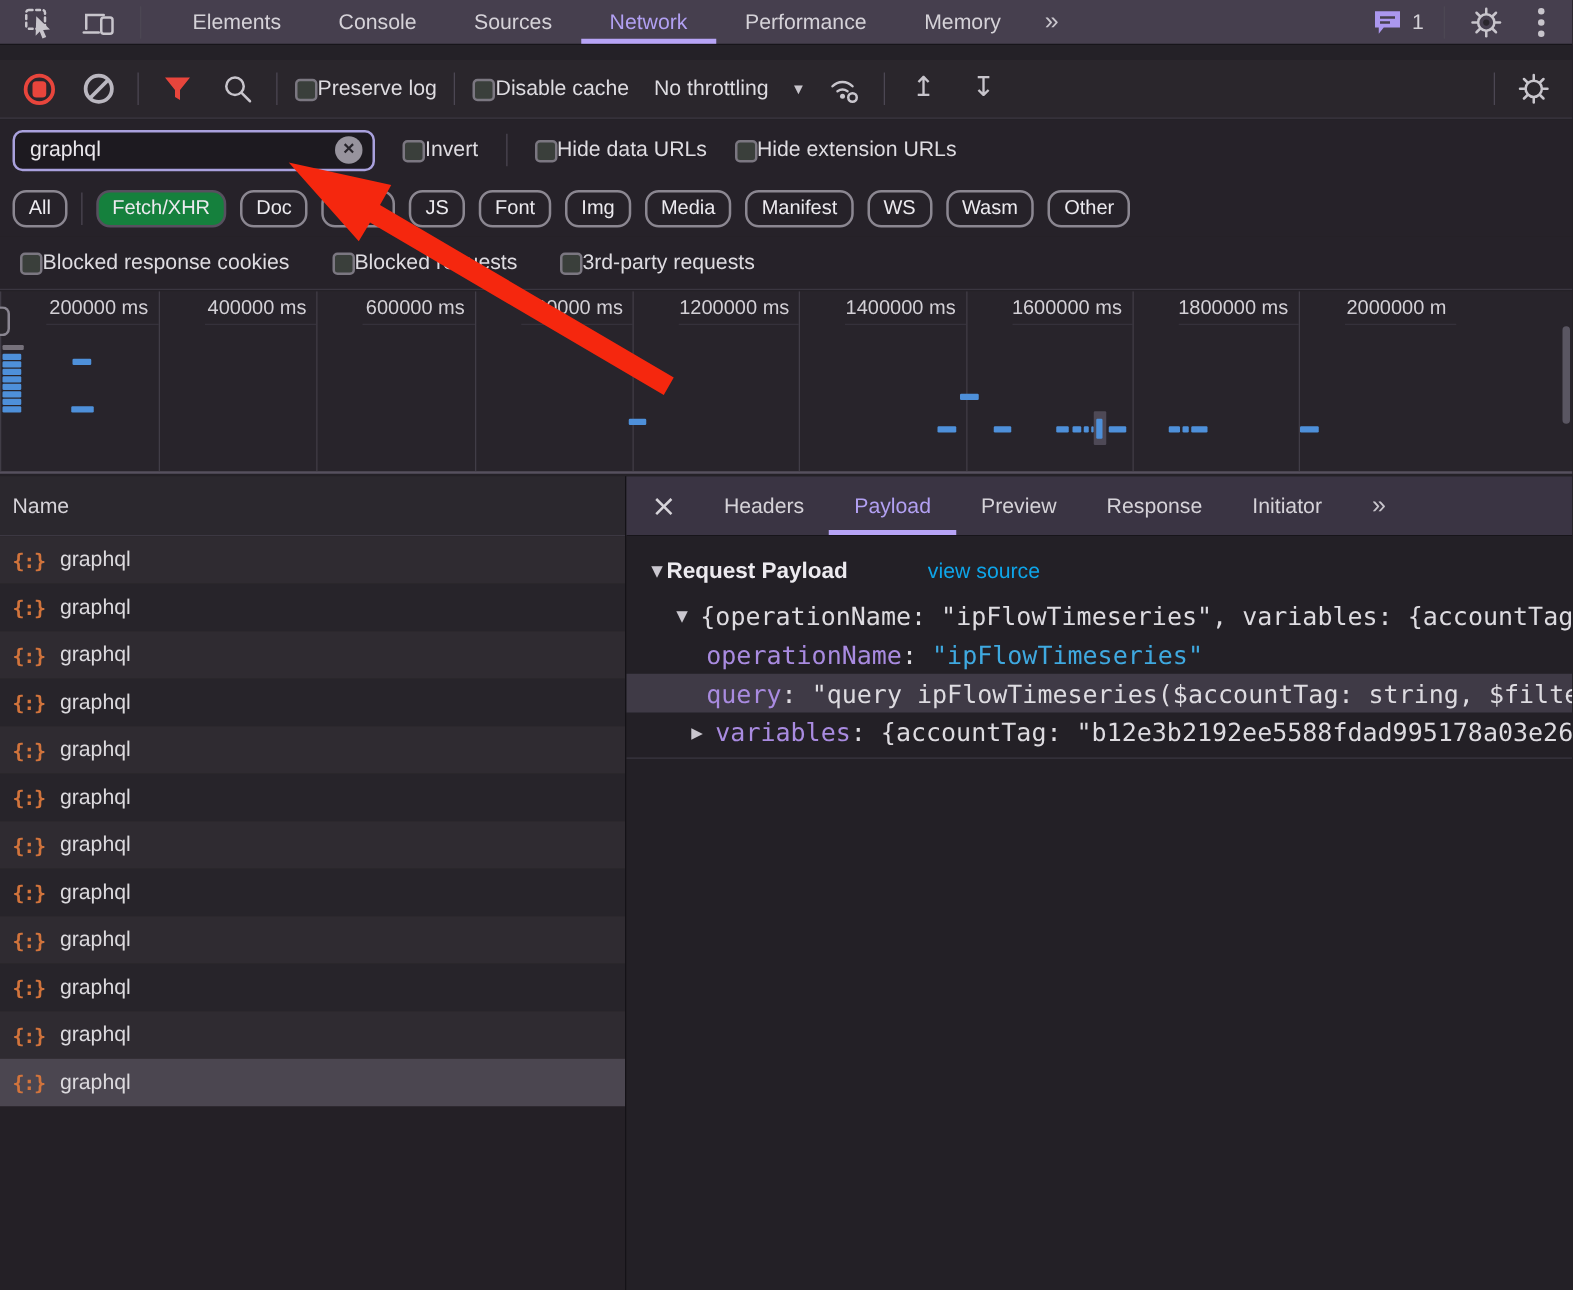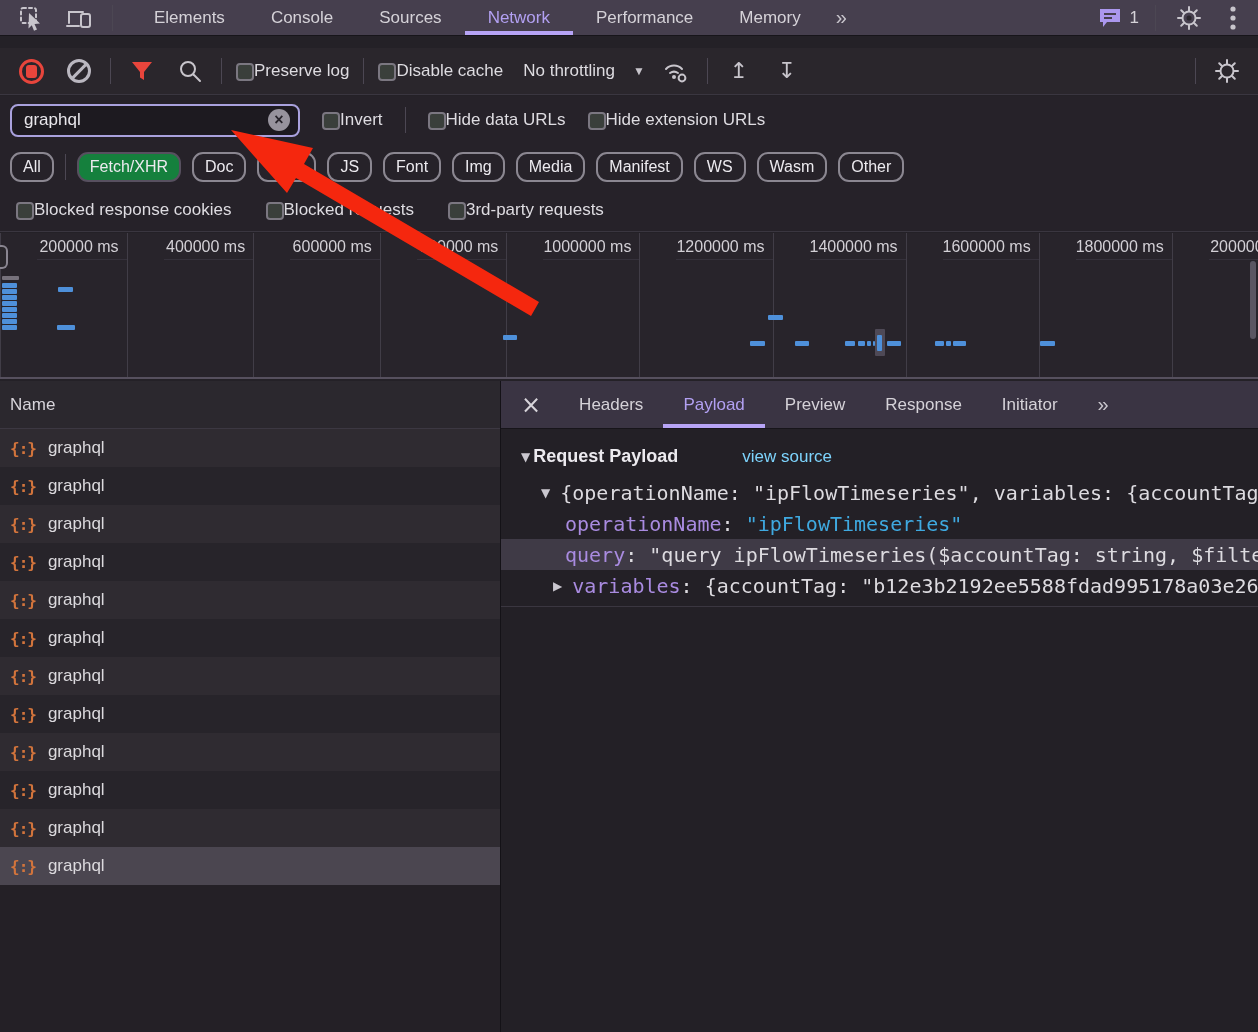--- a/index.html
+++ b/index.html
@@ -125,21 +125,21 @@
     font-size:24px; color:#d7d4da; cursor:pointer; font-family:"DejaVu Sans", sans-serif; }
   .dtab { display:flex; align-items:center; padding:0 20px; font-size:17px; color:#d5d2d8;
     border-bottom:4px solid transparent; border-top:4px solid transparent; cursor:pointer; }
   .dtab.active { color:#b2a0f2; border-bottom-color:#b7a4f6; }
   .dtab.more { font-size:20px; color:#c9c6cd; }
 
   .payload { flex:1; overflow:hidden; white-space:nowrap; }
   .section-head { display:flex; align-items:center; margin:17px 0 10px 20px; }
   .tri { font-size:12px; color:#cac7cf; font-family:"DejaVu Sans", sans-serif; }
   .section-title { font-size:18px; font-weight:bold; color:#eceaef; margin-left:3px; }
-  .view-source { font-size:17px; color:#7dd3fc; margin-left:64px; cursor:pointer; }
+  .view-source { font-size:17px; color:#0ea5e9; margin-left:64px; cursor:pointer; }
   .mono { font-family:"DejaVu Sans Mono", monospace; font-size:20px; }
   .tree-row { height:31px; display:flex; align-items:center; overflow:hidden; }
   .tree-row .tri { margin-right:10px; }
   .i1 { padding-left:40px; }
   .i2 { padding-left:64px; }
   .i2b { padding-left:52px; }
   .k { color:#a98be0; }
   .s { color:#3fa9e0; }
   .w { color:#dddbe0; }
   .tree-row.selected { background:#3f3a46; }
@@ -341,23 +341,20 @@
       <span>200000 ms</span>
     </div>
     <div class="ov-cell">
       <span>400000 ms</span>
     </div>
     <div class="ov-cell">
       <span>600000 ms</span>
     </div>
     <div class="ov-cell">
       <span>800000 ms</span>
-    </div>
-    <div class="ov-cell">
-      <span>1000000 ms</span>
     </div>
     <div class="ov-cell">
       <span>1200000 ms</span>
     </div>
     <div class="ov-cell">
       <span>1400000 ms</span>
     </div>
     <div class="ov-cell">
       <span>1600000 ms</span>
     </div>

